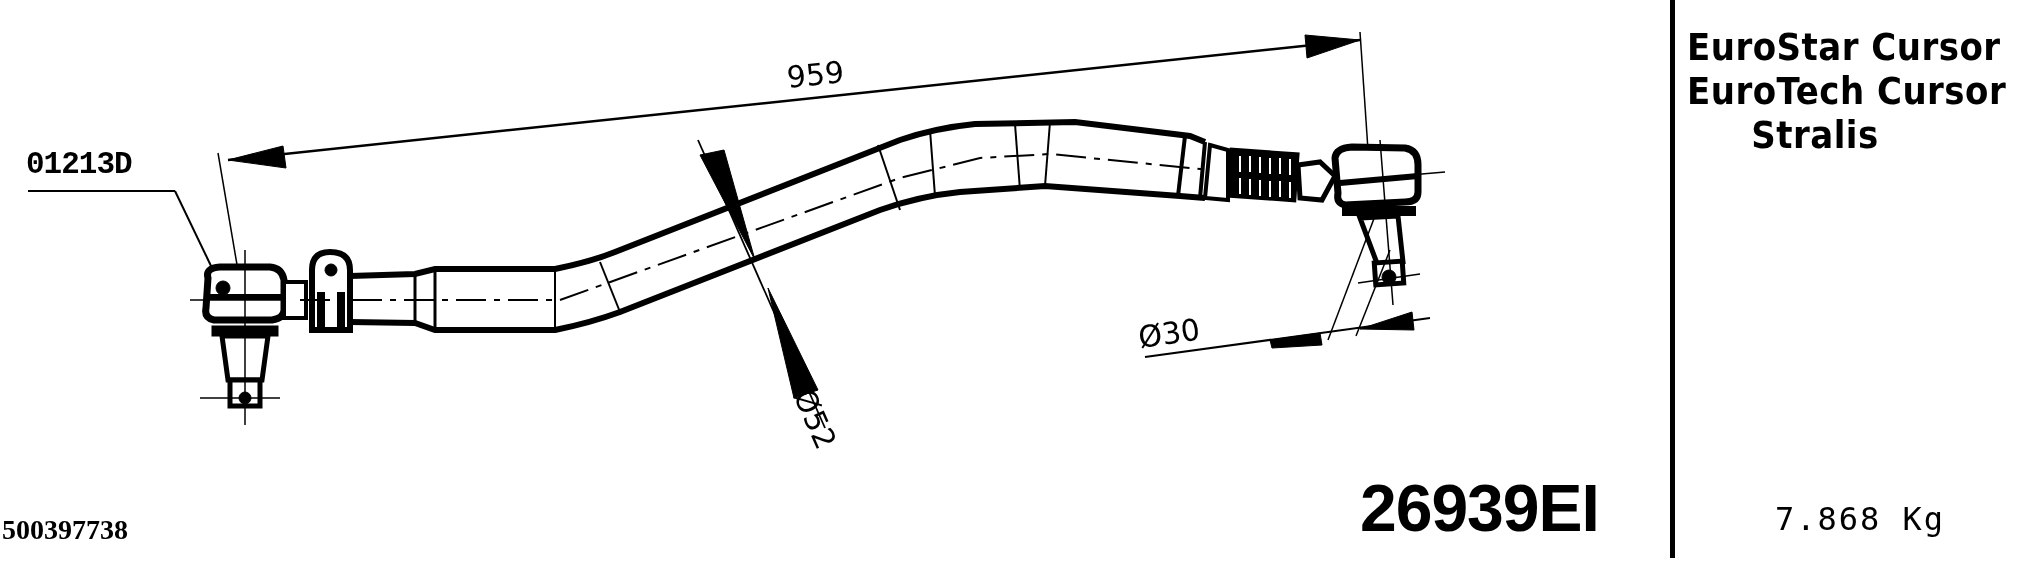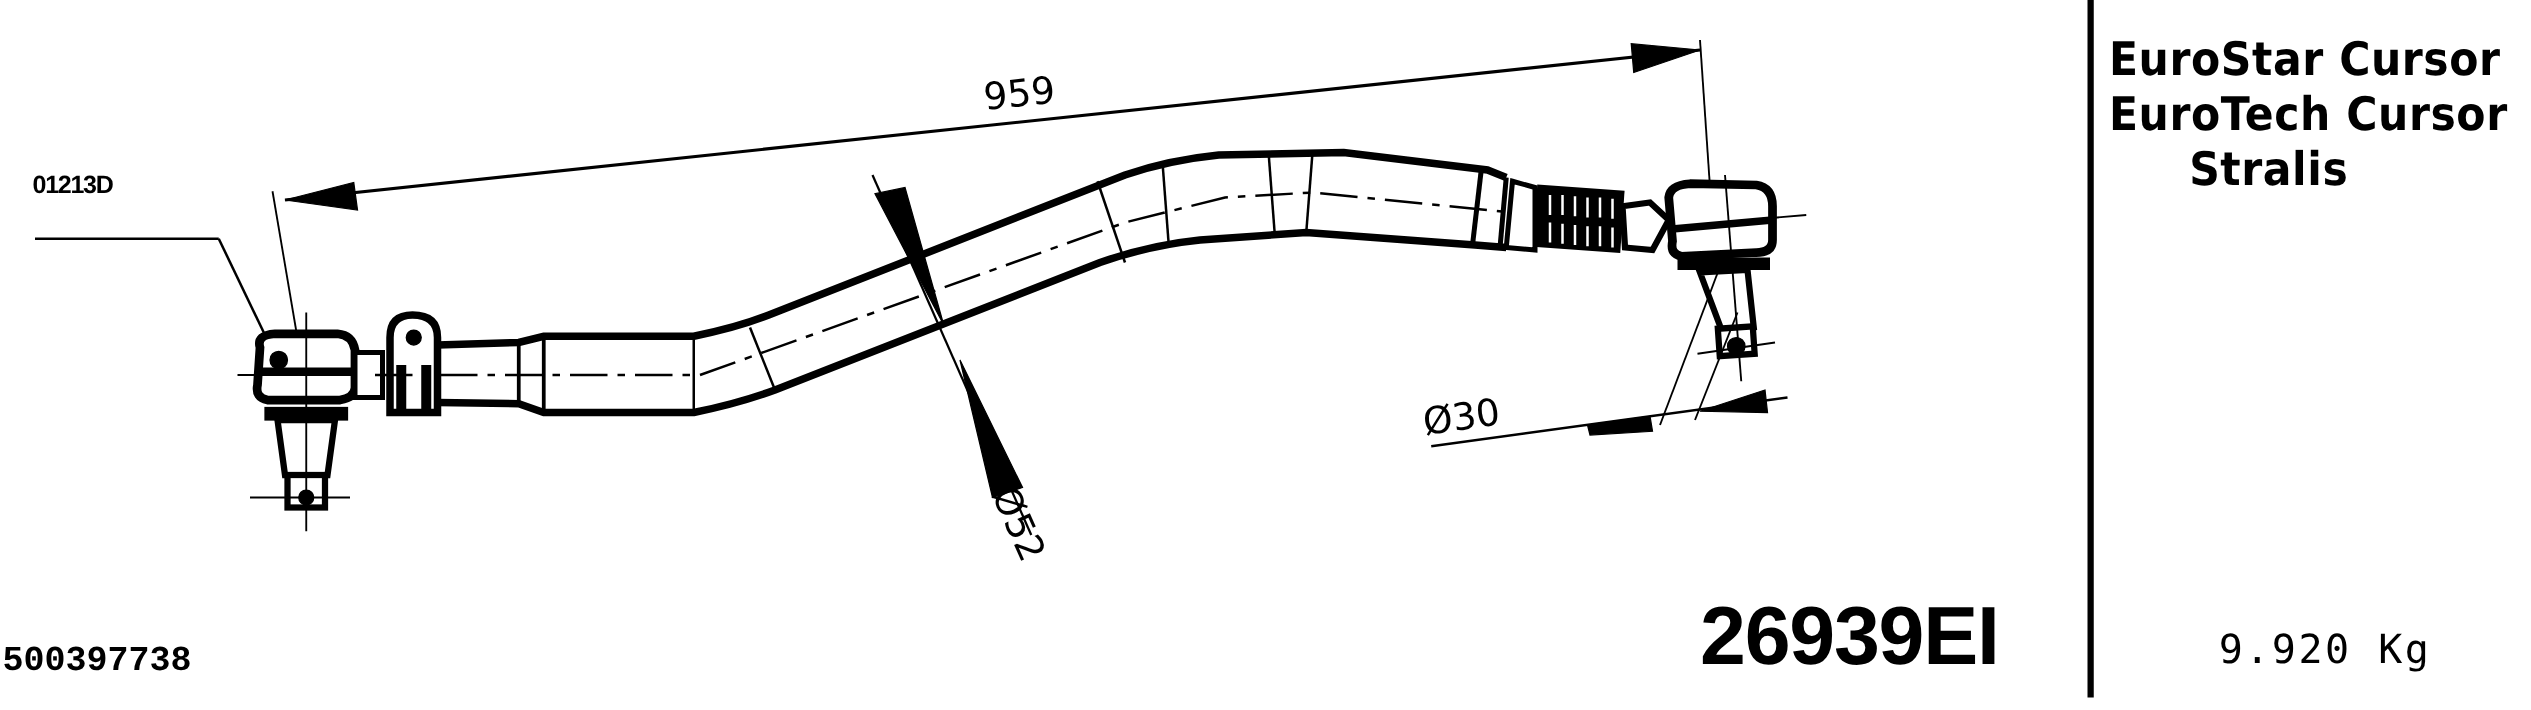--- a/index.html
+++ b/index.html
@@ -3,22 +3,22 @@
   <meta charset="utf-8">
   <style>
     html, body { margin: 0; padding: 0; background: #ffffff; }
     body { width: 2025px; height: 568px; position: relative; overflow: hidden; font-family: "Liberation Sans", sans-serif; color: #000; }
     #drawing { position: absolute; left: 0; top: 0; width: 2025px; height: 568px; }
     .divider { position: absolute; left: 1670px; top: 0; width: 5px; height: 558px; background: #000; }
     .apps { position: absolute; left: 1676px; top: 26px; width: 278px; text-align: center; }
     .app-line { font-family: "DejaVu Sans", sans-serif; font-weight: bold; font-size: 37px; line-height: 44px; letter-spacing: 0.5px; white-space: nowrap; transform: scaleX(0.92); transform-origin: center; }
     .weight { position: absolute; left: 1740px; top: 500px; width: 240px; text-align: center; font-family: "DejaVu Sans Mono", monospace; font-size: 32px; font-weight: normal; letter-spacing: 2px; }
     .partno { position: absolute; left: 1360px; top: 470px; font-family: Liberation Sans, sans-serif; font-weight: bold; font-size: 66px; letter-spacing: -1px; }
-    .oem { position: absolute; left: 2px; top: 514px; font-family: Liberation Mono, monospace; font-weight: bold; font-size: 28px; letter-spacing: 0px; }
-    .callout { position: absolute; left: 26px; top: 137px; font-family: Liberation Sans, sans-serif; font-weight: bold; font-size: 20px; letter-spacing: -1px; }
+    .oem { position: absolute; left: 2px; top: 514px; font-family: Liberation Serif, serif; font-weight: bold; font-size: 28px; letter-spacing: 0px; }
+    .callout { position: absolute; left: 26px; top: 147px; font-family: Liberation Mono, monospace; font-weight: bold; font-size: 31px; letter-spacing: -1px; }
     .dim { font-family: "DejaVu Sans", sans-serif; font-size: 30px; fill: #000; }
   </style>
 </head>
 <body>
 
 <svg id="drawing" viewBox="0 0 2025 568" xmlns="http://www.w3.org/2000/svg">
 
   <g stroke="#000" fill="#000">
     <line x1="228" y1="160" x2="1360" y2="40" stroke-width="2.5"></line>
     <polygon points="228,160 283,146 286,168"></polygon>
@@ -130,13 +130,13 @@
 <div class="divider"></div>
 
 <div class="apps">
   <div class="app-line">EuroStar Cursor</div>
   <div class="app-line">EuroTech Cursor</div>
   <div class="app-line">Stralis</div>
 </div>
 
 <div class="partno">26939EI</div>
 <div class="oem">500397738</div>
-<div class="weight">9.920 Kg</div>
+<div class="weight">7.868 Kg</div>
 
 </body></html>

